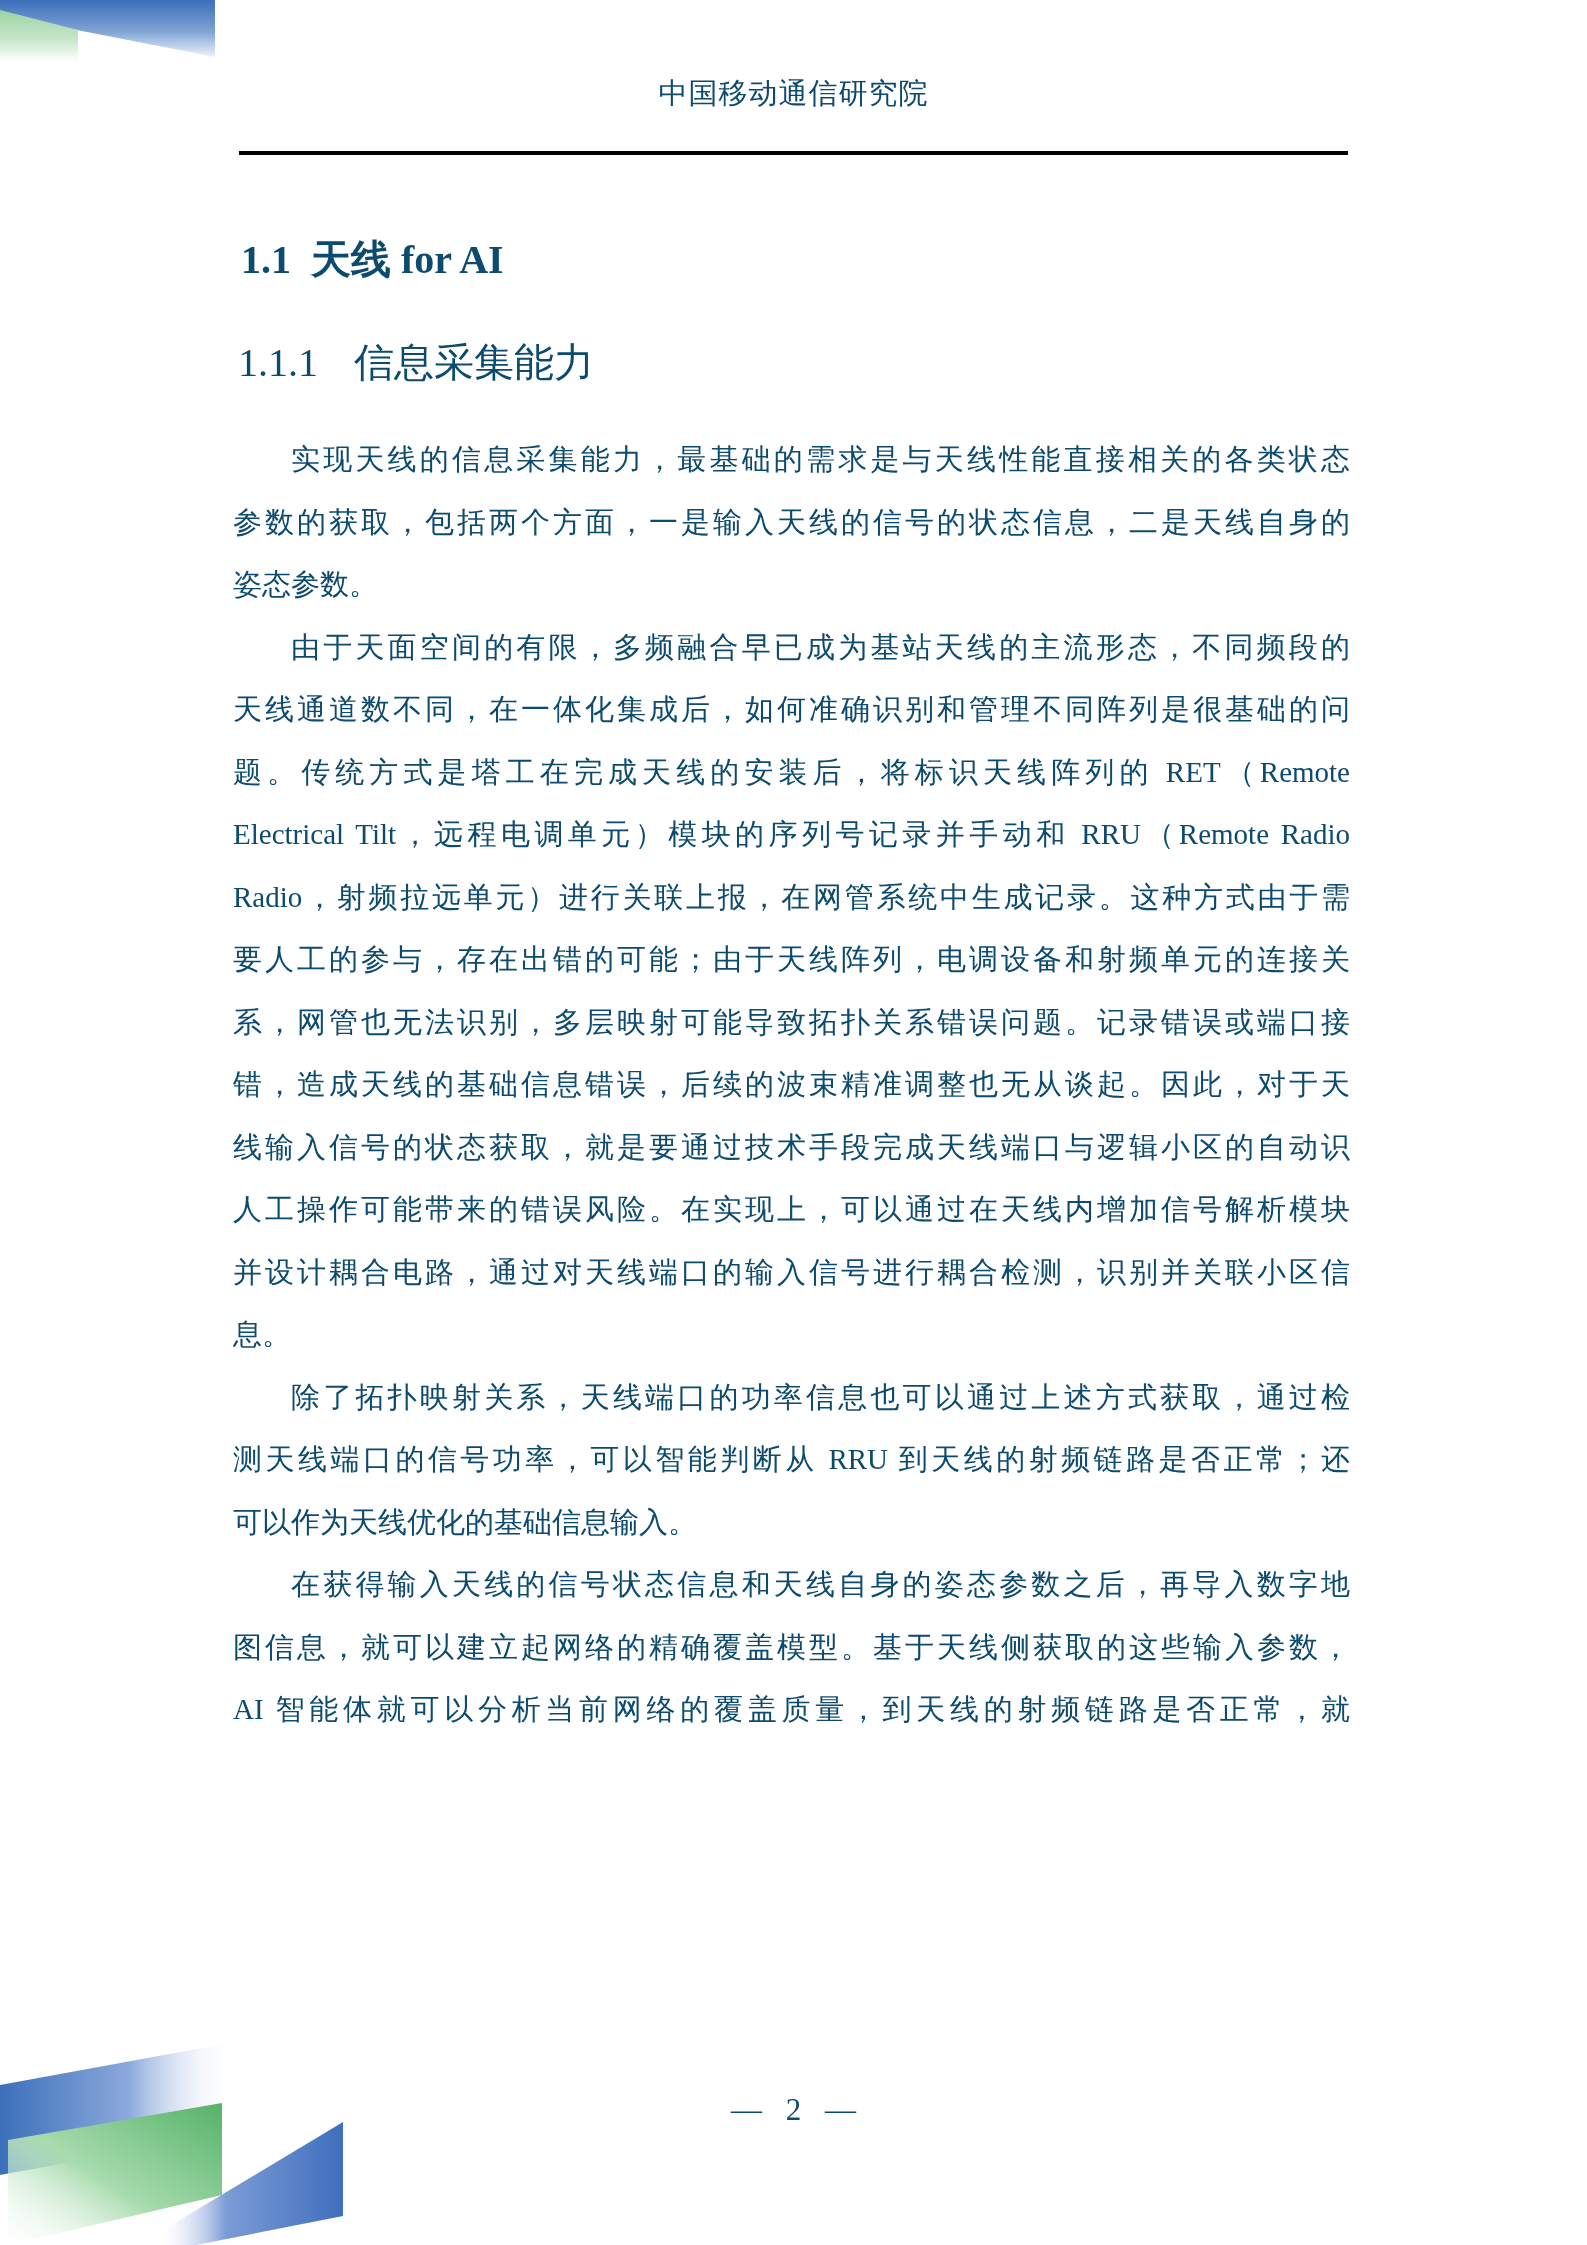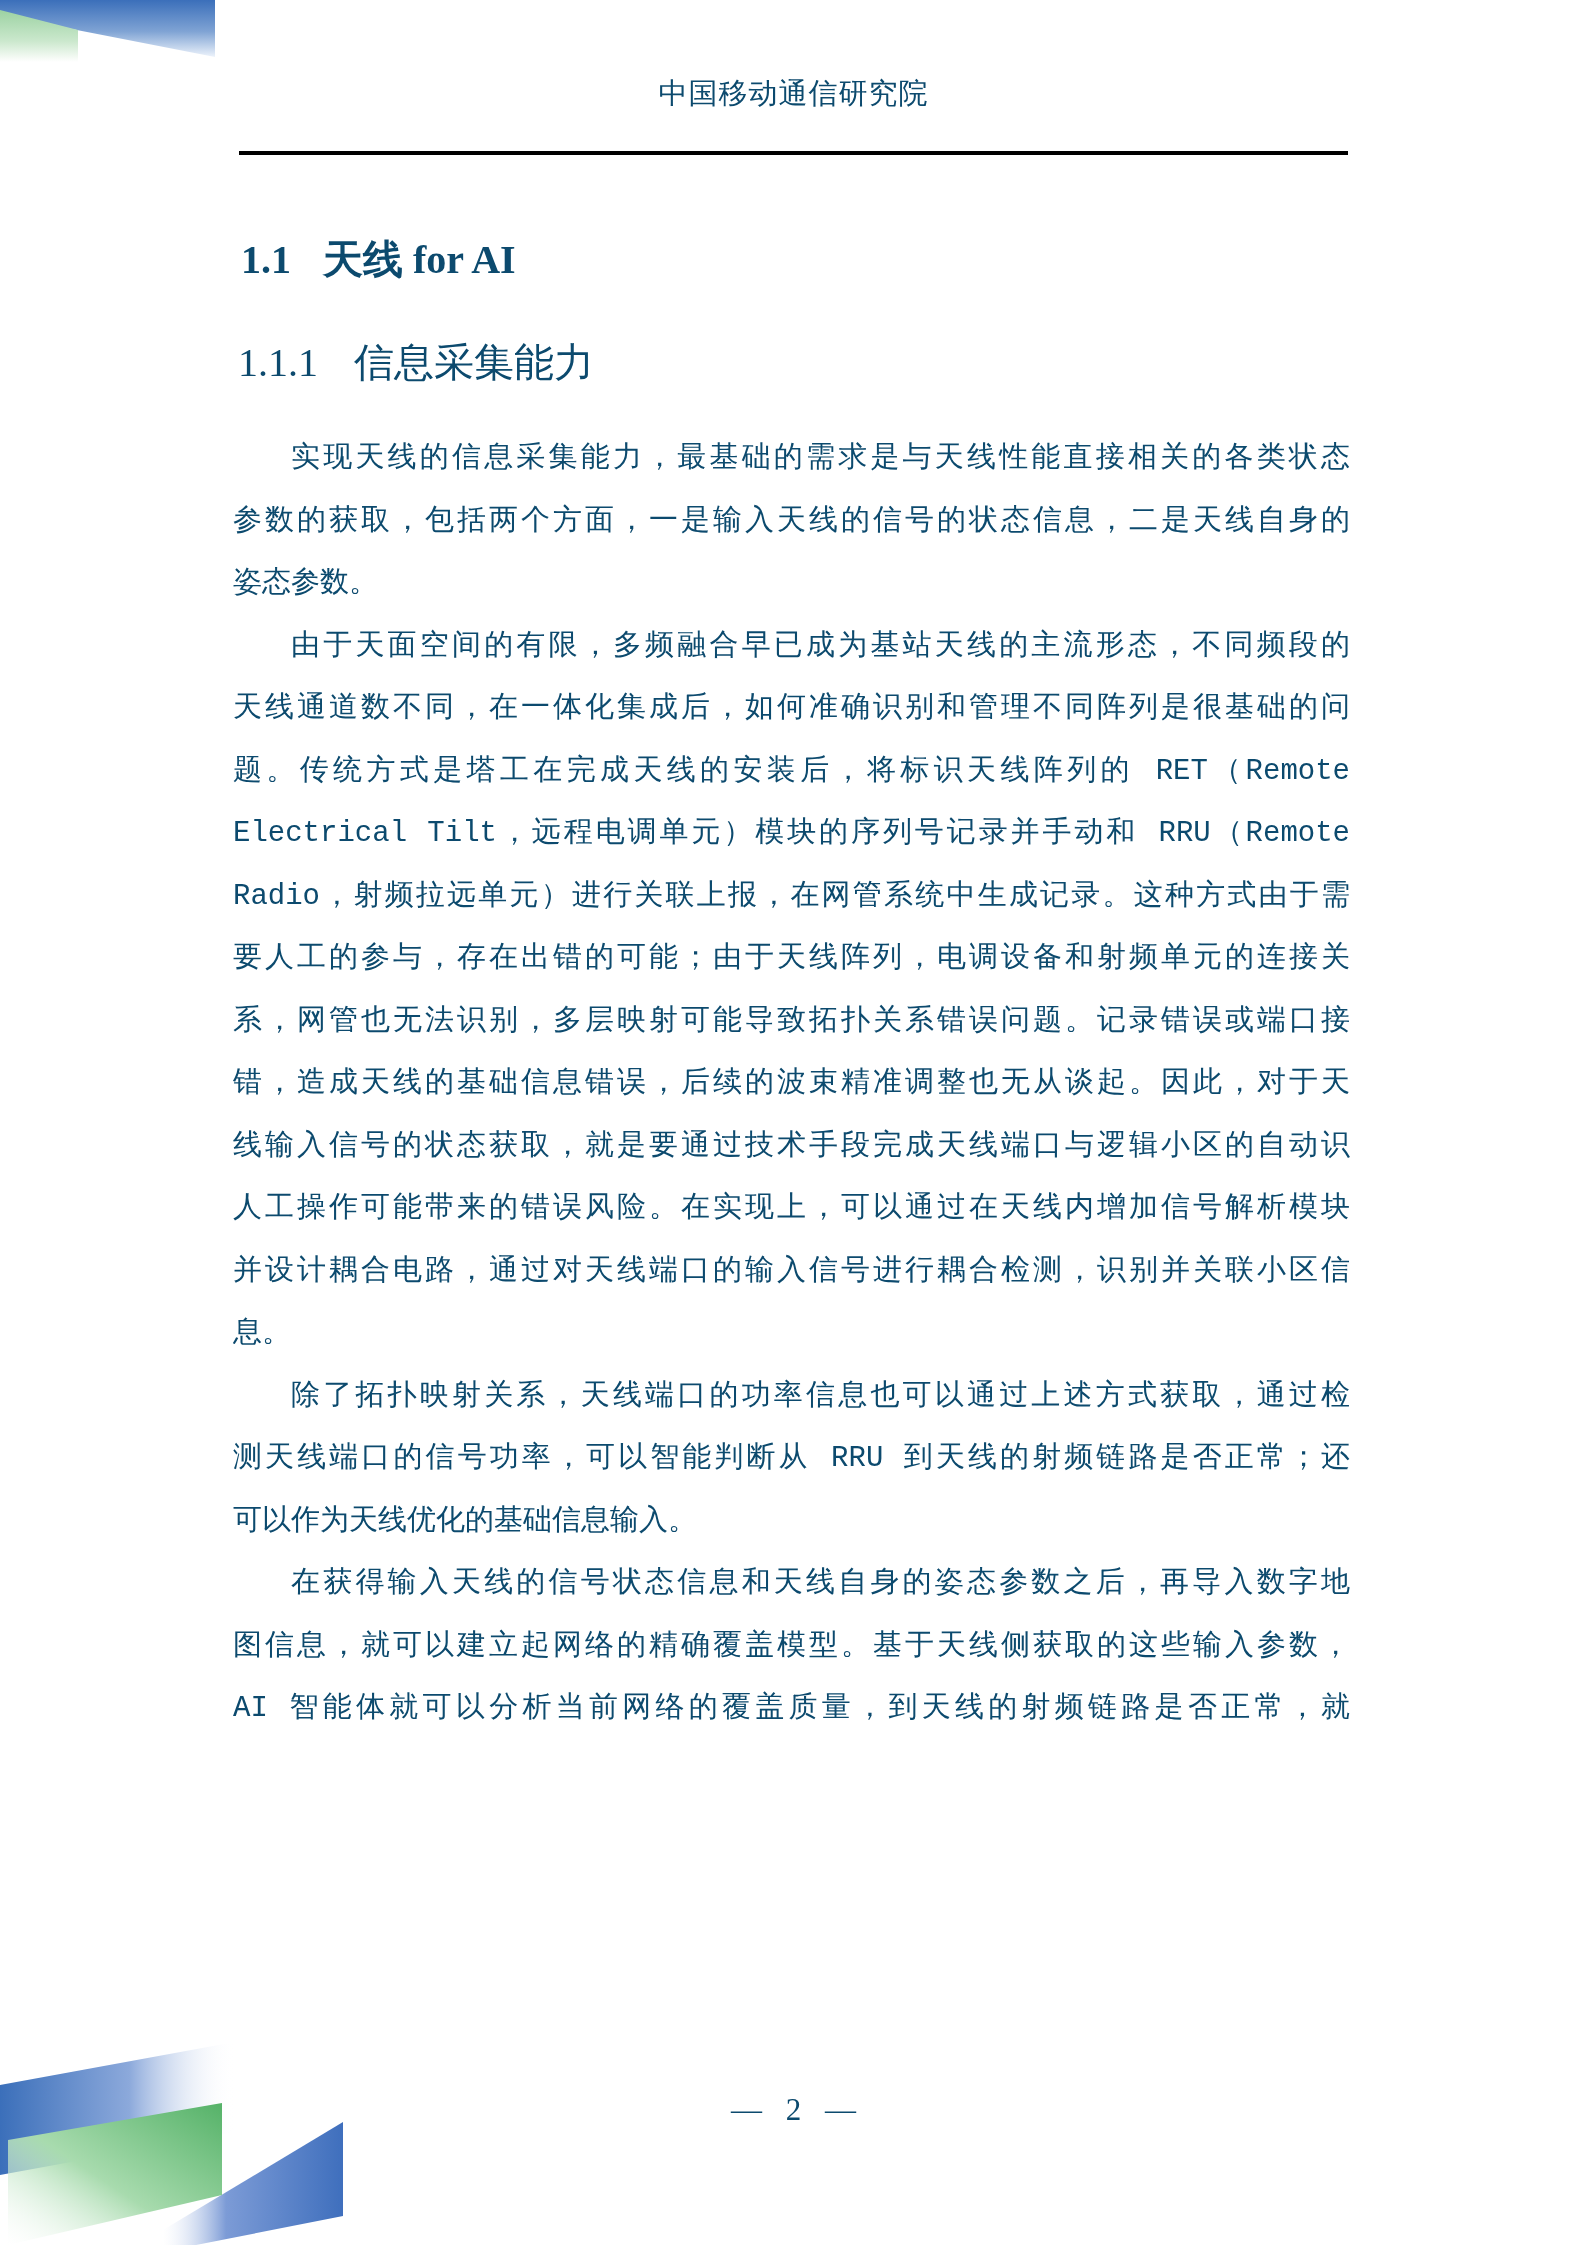--- a/index.html
+++ b/index.html
@@ -32,28 +32,27 @@
   .h1 {
     position: absolute; left: 241px; top: 236px;
     font-size: 40px; font-weight: bold; line-height: 48px;
     white-space: nowrap;
   }
   .h2 {
     position: absolute; left: 238px; top: 338px;
     font-size: 40px; font-weight: normal; line-height: 50px;
     white-space: nowrap;
   }
-  .h-num { margin-right: 32px; }
+  .h-num { margin-right: 20px; }
   .h2 .h-num { margin-right: 36px; }
 
   
   .body-text {
     position: absolute; left: 233px; top: 428px; width: 1117px;
     font-size: 29px;
-    font-family: Liberation Mono, monospace;
   }
   .body-line {
     height: 62.5px; line-height: 62.5px;
     overflow: hidden;
     text-align: justify;
     text-align-last: justify;
   }
   .body-line.first { padding-left: 58px; }
   .body-line.last { text-align-last: left; }
 

